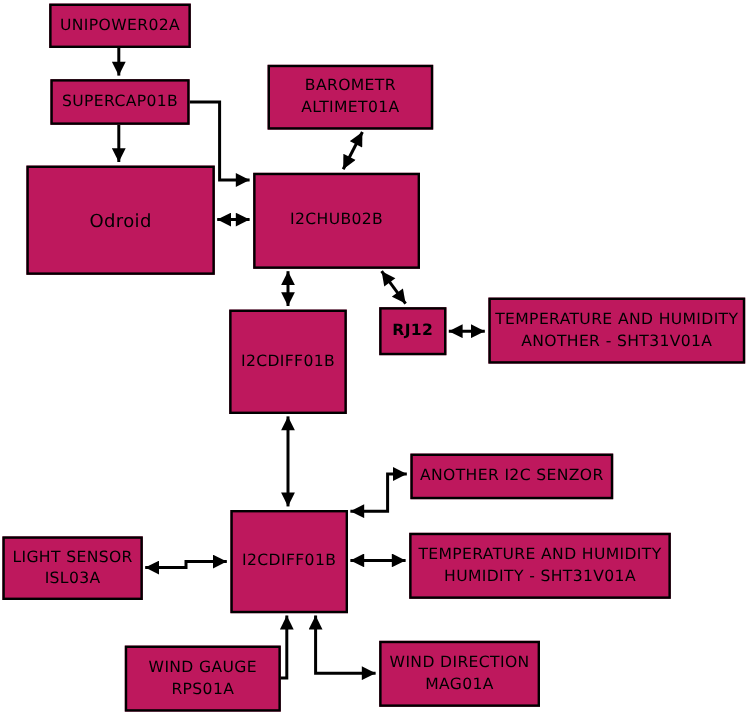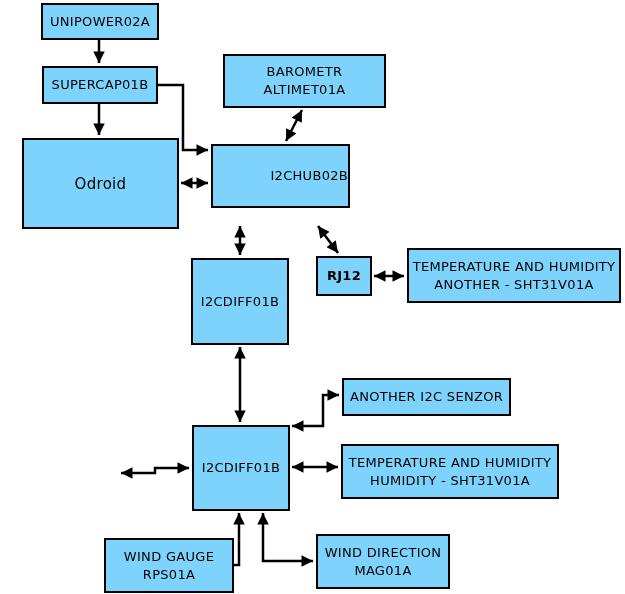--- a/index.html
+++ b/index.html
@@ -9,21 +9,21 @@
     background:#ffffff;
     font-family:"DejaVu Sans","Liberation Sans",sans-serif;
     color:#000000;
     overflow:hidden;
   }
   .wires{position:absolute;left:0;top:0;width:625px;height:594px;}
   .node{
     position:absolute;
     box-sizing:border-box;
     border:2px solid #000000;
-    background:#7dd3fc;
+    background:#be185d;
     display:flex;
     flex-direction:column;
     align-items:center;
     justify-content:center;
     text-align:center;
     font-size:13px;
     line-height:18px;
     letter-spacing:0.3px;
     white-space:nowrap;
   }
@@ -63,26 +63,26 @@
   </div>
 
   <div class="node" style="left:42px;top:66px;width:116px;height:38px;align-items:center;">
     <span>SUPERCAP01B</span>
   </div>
 
   <div class="node node-odroid" style="left:22px;top:138px;width:157px;height:91px;">
     <span>Odroid</span>
   </div>
 
-  <div class="node" style="left:223px;top:54px;width:163px;height:54px;text-align:center;">
+  <div class="node" style="left:223px;top:54px;width:138px;height:54px;text-align:center;">
     <span>BAROMETR</span>
     <span>ALTIMET01A</span>
   </div>
 
-  <div class="node" style="left:211px;top:144px;width:139px;height:64px;align-items:flex-end;">
+  <div class="node" style="left:211px;top:144px;width:139px;height:80px;">
     <span>I2CHUB02B</span>
   </div>
 
   <div class="node" style="left:316px;top:256px;width:56px;height:40px;font-weight:bold;">
     <span>RJ12</span>
   </div>
 
   <div class="node" style="left:407px;top:248px;width:214px;height:55px;">
     <span>TEMPERATURE AND HUMIDITY</span>
     <span>ANOTHER - SHT31V01A</span>
@@ -93,20 +93,24 @@
   </div>
 
   <div class="node" style="left:342px;top:378px;width:169px;height:38px;">
     <span>ANOTHER I2C SENZOR</span>
   </div>
 
   <div class="node" style="left:192px;top:425px;width:98px;height:86px;">
     <span>I2CDIFF01B</span>
   </div>
 
+  <div class="node" style="left:2px;top:447px;width:117px;height:53px;">
+    <span>LIGHT SENSOR</span>
+    <span>ISL03A</span>
+  </div>
 
   <div class="node" style="left:341px;top:444px;width:218px;height:55px;">
     <span>TEMPERATURE AND HUMIDITY</span>
     <span>HUMIDITY - SHT31V01A</span>
   </div>
 
   <div class="node" style="left:104px;top:538px;width:130px;height:55px;">
     <span>WIND GAUGE</span>
     <span>RPS01A</span>
   </div>

